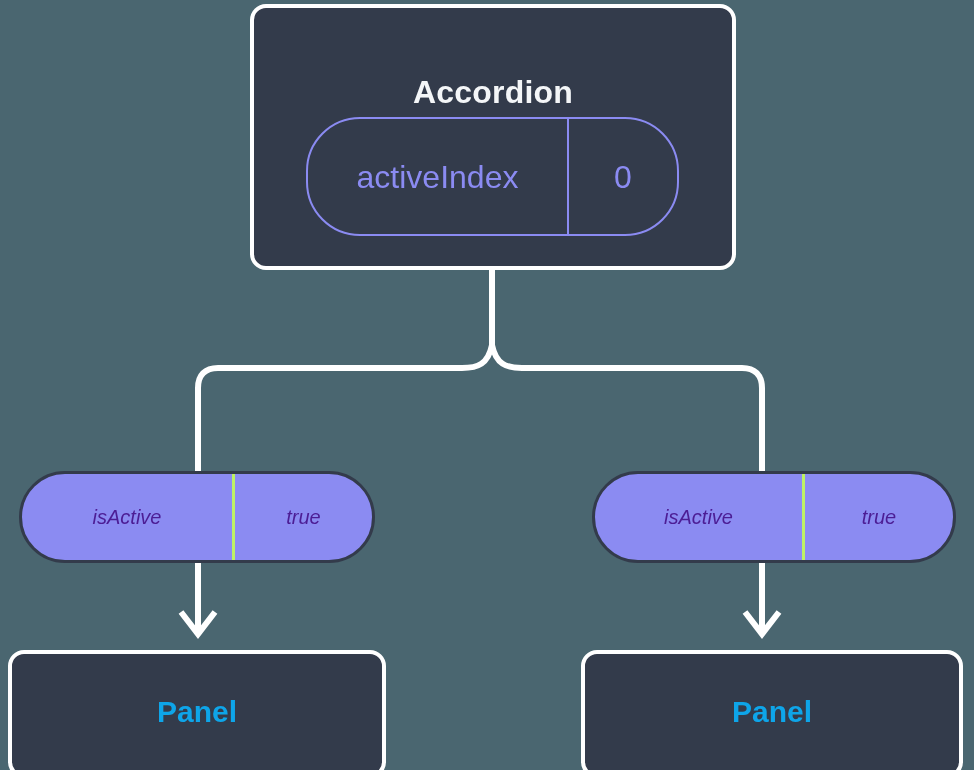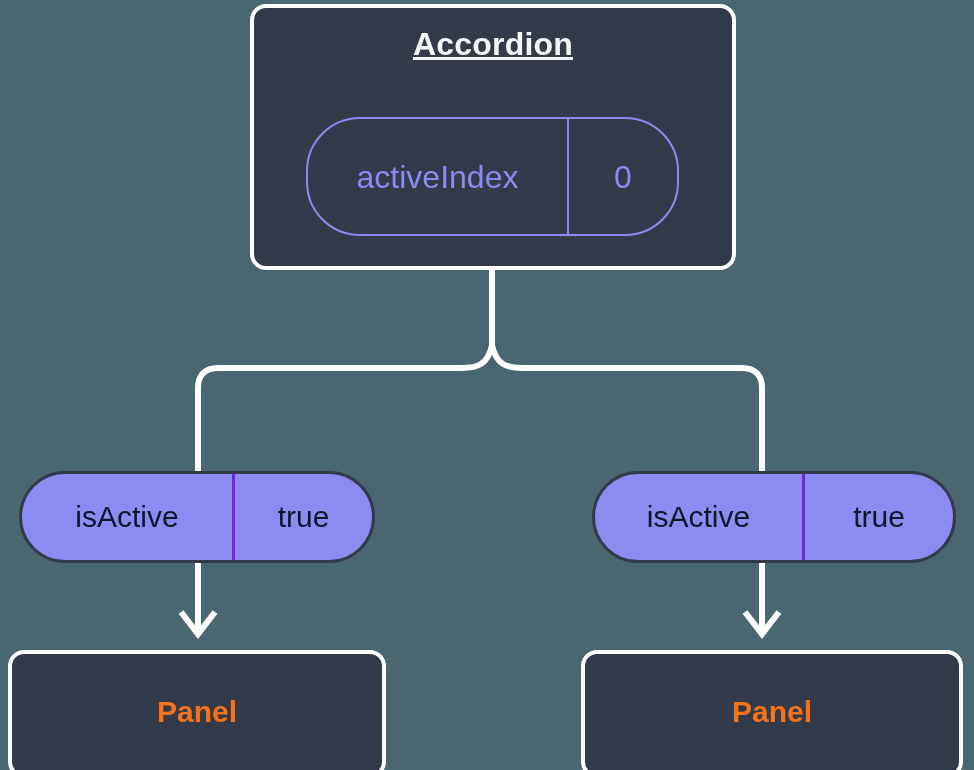--- a/index.html
+++ b/index.html
@@ -47,22 +47,21 @@
     width: 486px;
     height: 266px;
     justify-content: flex-start;
   }
   .card-title {
     color: #f4f6f8;
     font-size: 32px;
     font-weight: 700;
     letter-spacing: 0.2px;
     line-height: 1;
-    margin-top: 20px;
-    text-decoration: underline;
+    margin-top: 68px;
   }
 
   
   #activeindex-pill {
     position: absolute;
     left: 306px;
     top: 117px;
     width: 373px;
     height: 119px;
     box-sizing: border-box;
@@ -96,27 +95,28 @@
     border: 3px solid #333b4b;
     border-radius: 48px;
     display: flex;
     align-items: stretch;
     overflow: hidden;
   }
   .prop-pill .seg {
     display: flex;
     align-items: center;
     justify-content: center;
-    color: #0f172a;
-    font-size: 30px;
-    line-height: 1;
+    color: #4c1d95;
+    font-size: 20px;
+    line-height: 1;
+    font-style: italic;
   }
   .prop-pill .seg-val {
     flex: 1;
-    border-left: 3px solid #6d28d9;
+    border-left: 3px solid #bef264;
   }
 
   #pill-left {
     left: 19px;
     top: 471px;
     width: 356px;
     height: 92px;
   }
   #pill-left .seg-key { width: 210px; }
 
@@ -145,21 +145,21 @@
     width: 378px;
     height: 128px;
   }
   #panel-right {
     left: 581px;
     top: 650px;
     width: 382px;
     height: 128px;
   }
   .panel-title {
-    color: #f97316;
+    color: #0ea5e9;
     font-size: 30px;
     font-weight: 700;
     line-height: 1;
     position: relative;
     top: -2px;
   }
 </style>
 </head>
 <body>
 

